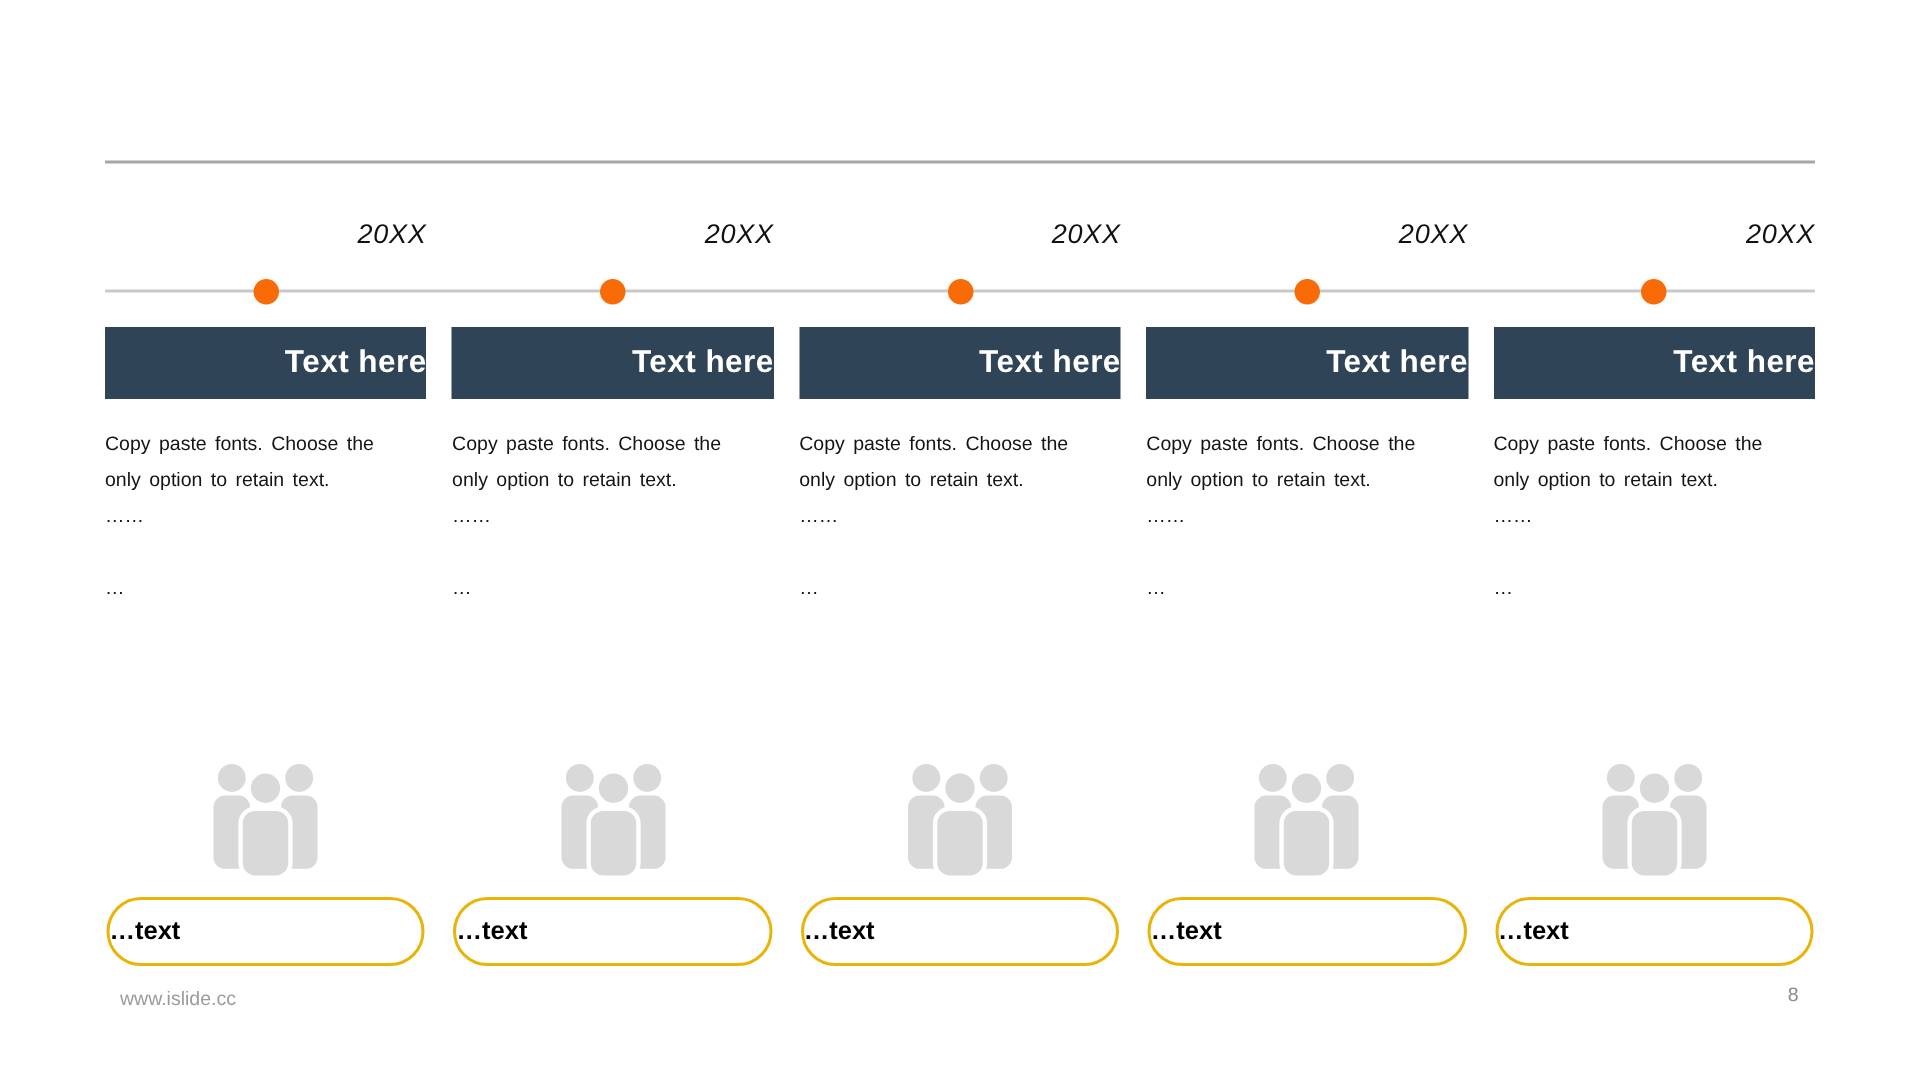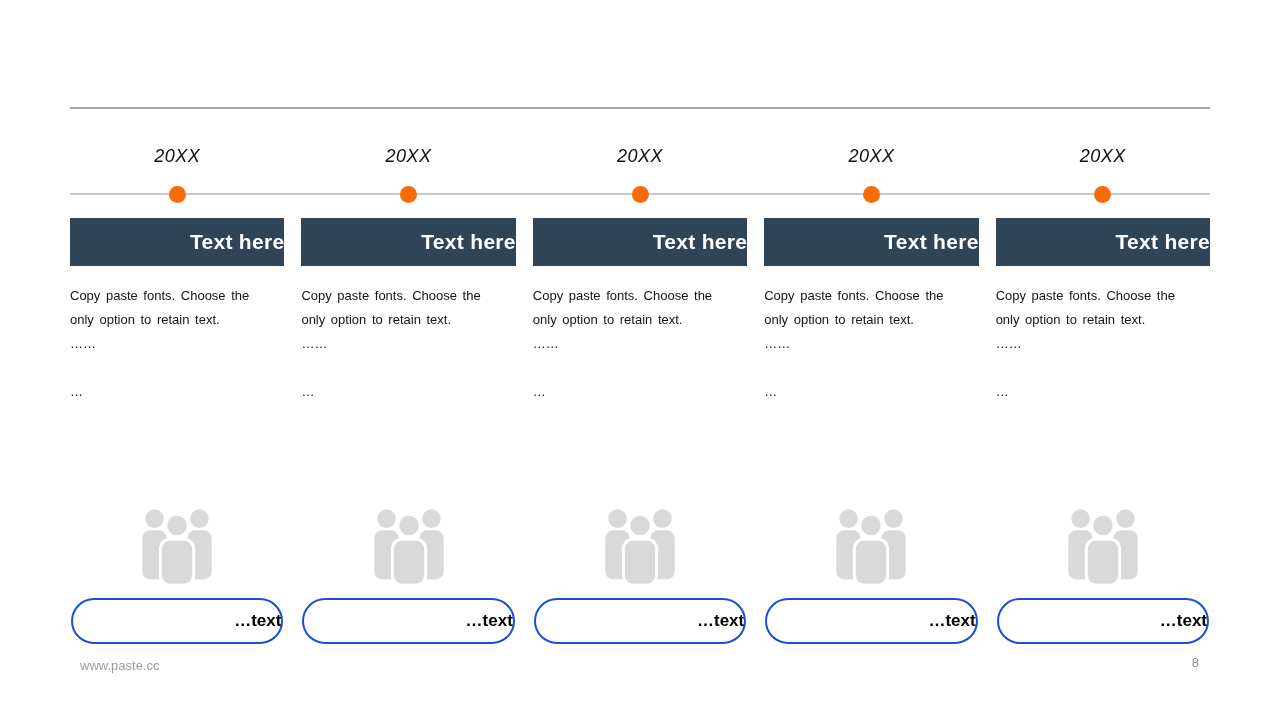--- a/index.html
+++ b/index.html
@@ -41,21 +41,21 @@
     display: flex;
     gap: 17px;
   }
 
   .column { position: relative; flex: 1; }
 
   .year {
     position: absolute;
     top: 146px;
     left: 0; right: 0;
-    text-align: center;
+    text-align: right;
     font-size: 18px;
     font-style: italic;
     color: #111111;
     letter-spacing: 0.5px;
   }
 
   .dot {
     position: absolute;
     top: 186px;
     left: 50%;
@@ -100,23 +100,23 @@
     width: 86px;
     height: 84px;
   }
 
   .pill {
     position: absolute;
     top: 598px;
     left: 1px; right: 1px;
     height: 46px;
     background: #ffffff;
-    border: 2px solid #1d4ed8;
+    border: 2px solid #eab308;
     border-radius: 24px;
-    text-align: right;
+    text-align: left;
     line-height: 42px;
     font-size: 17px;
     font-weight: bold;
     color: #000000;
   }
 
   .footer-url {
     position: absolute;
     left: 80px;
     top: 658px;
@@ -242,16 +242,16 @@
         <circle cx="67" cy="14" r="9.5" fill="#d9d9d9"></circle>
         <rect x="54.5" y="26" width="25" height="50" rx="8" fill="#d9d9d9"></rect>
         <circle cx="44" cy="21" r="11.5" fill="#d9d9d9" stroke="#ffffff" stroke-width="3"></circle>
         <rect x="27" y="35" width="34" height="47" rx="10" fill="#d9d9d9" stroke="#ffffff" stroke-width="3"></rect>
       </svg>
       <div class="pill">…text</div>
     </div>
 
   </div>
 
-  <div class="footer-url">www.paste.cc</div>
+  <div class="footer-url">www.islide.cc</div>
   <div class="page-number">8</div>
 
 </div>
 
 </body></html>

